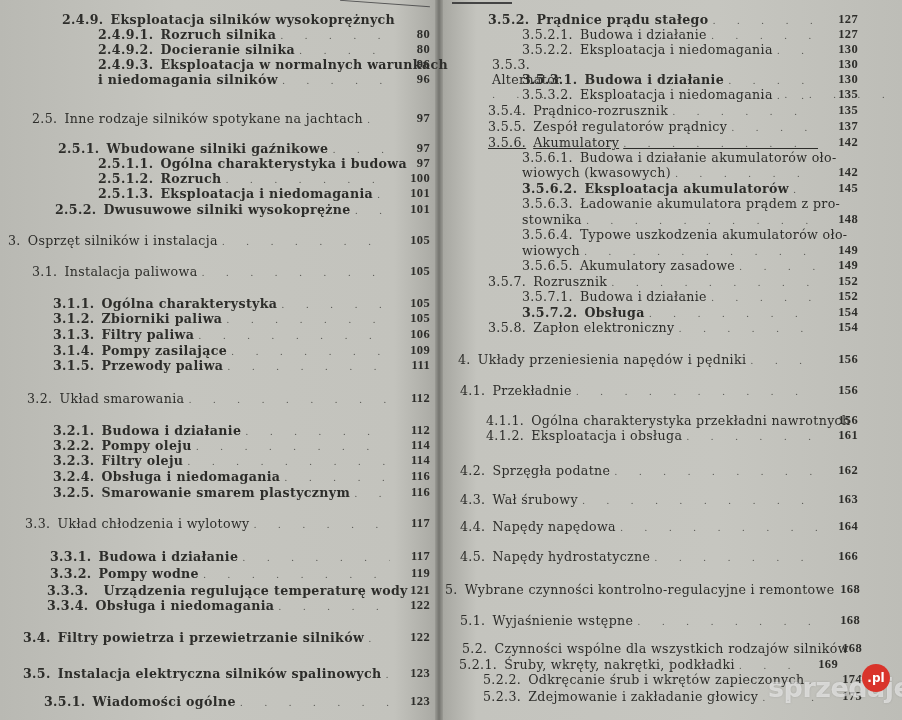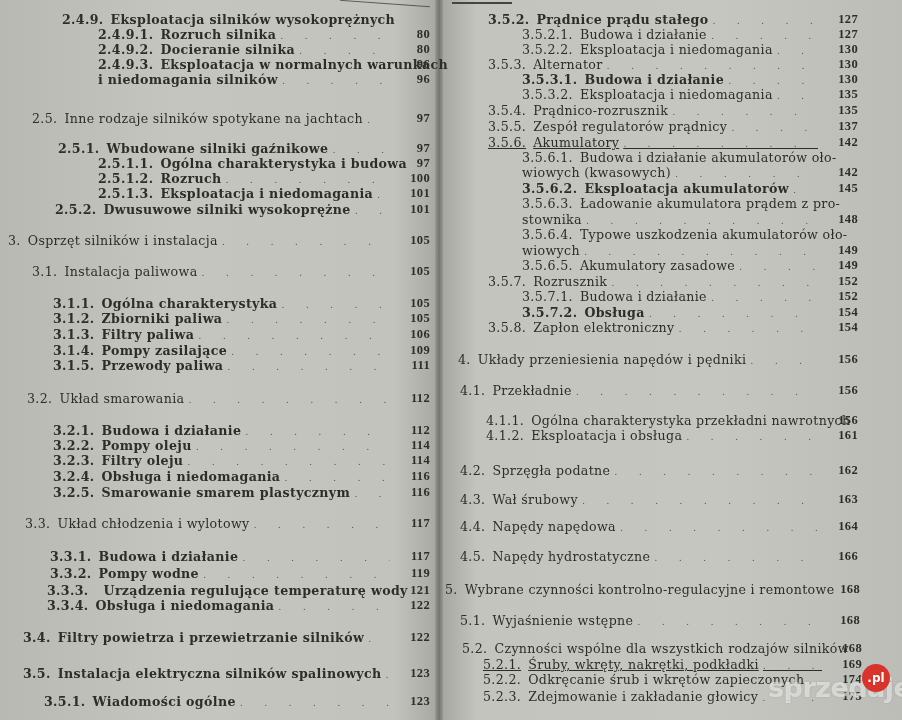--- a/index.html
+++ b/index.html
@@ -272,21 +272,21 @@
       <span class="title">Budowa i działanie</span>
       <span class="dots" style="margin-right: 40px;">. . . . . . . . . . . . . . . . . . . . . . . . . . .</span>
       <span class="page-no">127</span>
     </div>
     <div class="entry" style="left: 522px; top: 42px; width: 336px;">
       <span class="num">3.5.2.2.</span>
       <span class="title">Eksploatacja i niedomagania</span>
       <span class="dots" style="margin-right: 40px;">. . . . . . . . . . . . . . . . . . . . . . . . . . .</span>
       <span class="page-no">130</span>
     </div>
-    <div class="entry" style="left: 488px; top: 57px; width: 370px;">
+    <div class="entry" style="left: 488px; top: 57px; width: 370px; flex-direction: column;">
       <span class="num">3.5.3.</span>
       <span class="title">Alternator</span>
       <span class="dots" style="margin-right: 40px;">. . . . . . . . . . . . . . . . . . . . . . . . . . .</span>
       <span class="page-no">130</span>
     </div>
     <div class="entry bold" style="left: 522px; top: 72px; width: 336px;">
       <span class="num">3.5.3.1.</span>
       <span class="title">Budowa i działanie</span>
       <span class="dots" style="margin-right: 40px;">. . . . . . . . . . . . . . . . . . . . . . . . . . .</span>
       <span class="page-no">130</span>
@@ -443,21 +443,21 @@
       <span class="title">Wyjaśnienie wstępne</span>
       <span class="dots" style="margin-right: 40px;">. . . . . . . . . . . . . . . . . . . . . . . . . . .</span>
       <span class="page-no">168</span>
     </div>
     <div class="entry" style="left: 462px; top: 641px; width: 400px;">
       <span class="num">5.2.</span>
       <span class="title">Czynności wspólne dla wszystkich rodzajów silników</span>
       <span class="dots" style="margin-right: 40px;">. . . . . . . . . . . . . . . . . . . . . . . . . . .</span>
       <span class="page-no">168</span>
     </div>
-    <div class="entry" style="left: 483px; top: 657px; width: 379px; text-decoration: underline;">
+    <div class="entry" style="left: 459px; top: 657px; width: 379px;">
       <span class="num">5.2.1.</span>
       <span class="title">Śruby, wkręty, nakrętki, podkładki</span>
       <span class="dots" style="margin-right: 40px;">. . . . . . . . . . . . . . . . . . . . . . . . . . .</span>
       <span class="page-no">169</span>
     </div>
     <div class="entry" style="left: 483px; top: 672px; width: 379px;">
       <span class="num">5.2.2.</span>
       <span class="title">Odkręcanie śrub i wkrętów zapieczonych</span>
       <span class="dots" style="margin-right: 40px;">. . . . . . . . . . . . . . . . . . . . . . . . . . .</span>
       <span class="page-no">174</span>

